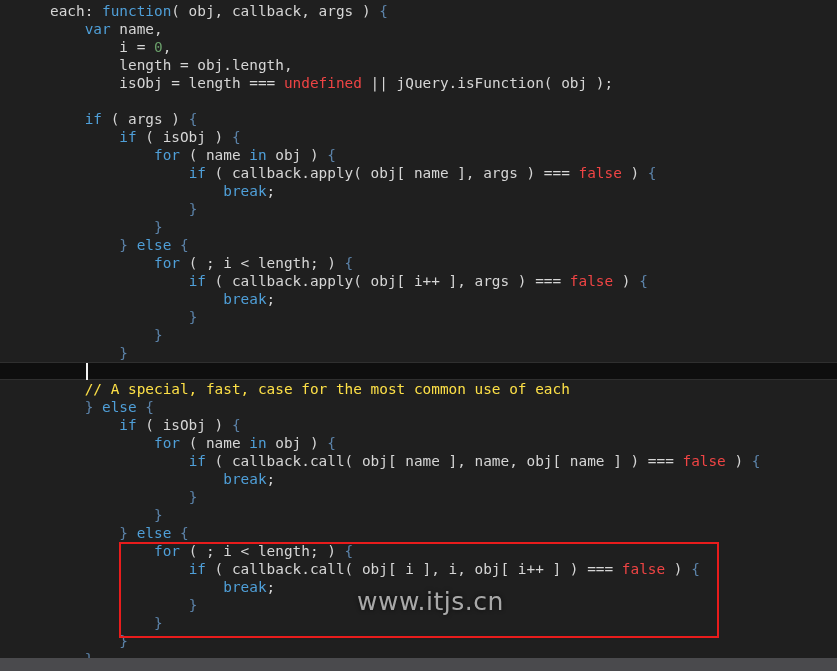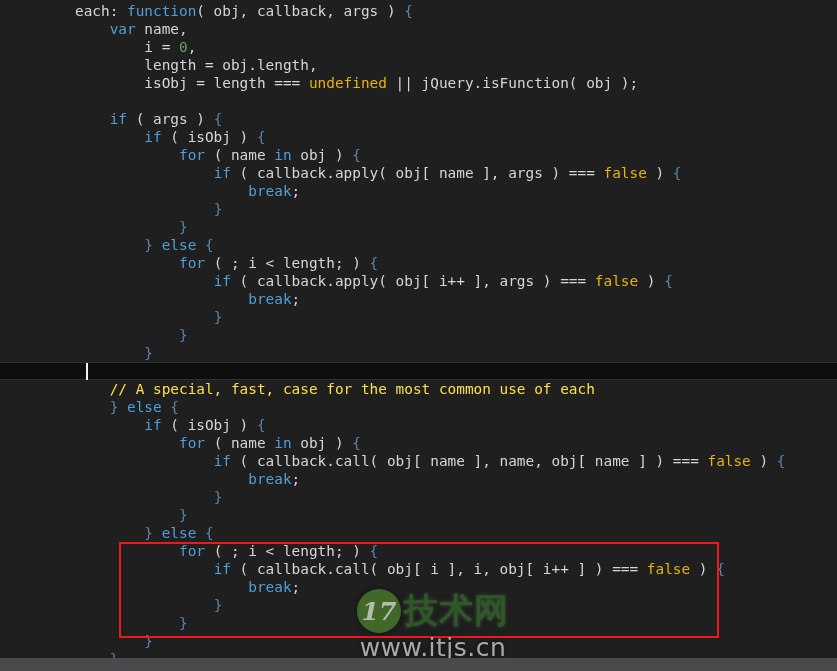--- a/index.html
+++ b/index.html
@@ -33,28 +33,28 @@
     white-space: pre;
     font-family: "DejaVu Sans Mono", "Liberation Mono", monospace;
     font-size: 14.4px;
     line-height: 18px;
     letter-spacing: 0px;
     color: #d6d6d6;
   }
   .ln {
     height: 18px;
     line-height: 18px;
-    padding-left: 75px;
+    padding-left: 50px;
     white-space: pre;
   }
 
   
   .kw   { color: #4f9fd8; }      
   .pun  { color: #5b82a8; }      
-  .lit  { color: #eab308; }      
+  .lit  { color: #ef4444; }      
   .num  { color: #6a9f6a; }      
   .cmt  { color: #fde047; }      
   .pln  { color: #d6d6d6; }      
 
   
   #current-line {
     position: absolute;
     left: 0;
     width: 837px;
     height: 18px;
@@ -146,22 +146,18 @@
 
   <div id="current-line" style="top: 362px; height: 18px; background: rgb(14, 14, 14);"></div>
 
   <div id="code" style="font-size: 14.4px; line-height: 18px; color: rgb(214, 214, 214); padding-top: 2px;"><div class="ln"><span class="pln">each</span><span class="pln">: </span><span class="kw">function</span><span class="pln">( obj, callback, args ) </span><span class="pun">{</span></div><div class="ln"><span class="pln">    </span><span class="kw">var</span><span class="pln"> name,</span></div><div class="ln"><span class="pln">        i = </span><span class="num">0</span><span class="pln">,</span></div><div class="ln"><span class="pln">        length = obj.length,</span></div><div class="ln"><span class="pln">        isObj = length === </span><span class="lit">undefined</span><span class="pln"> || jQuery.isFunction( obj );</span></div><div class="ln">&nbsp;</div><div class="ln"><span class="pln">    </span><span class="kw">if</span><span class="pln"> ( args ) </span><span class="pun">{</span></div><div class="ln"><span class="pln">        </span><span class="kw">if</span><span class="pln"> ( isObj ) </span><span class="pun">{</span></div><div class="ln"><span class="pln">            </span><span class="kw">for</span><span class="pln"> ( name </span><span class="kw">in</span><span class="pln"> obj ) </span><span class="pun">{</span></div><div class="ln"><span class="pln">                </span><span class="kw">if</span><span class="pln"> ( callback.apply( obj[ name ], args ) === </span><span class="lit">false</span><span class="pln"> ) </span><span class="pun">{</span></div><div class="ln"><span class="pln">                    </span><span class="kw">break</span><span class="pln">;</span></div><div class="ln"><span class="pln">                </span><span class="pun">}</span></div><div class="ln"><span class="pln">            </span><span class="pun">}</span></div><div class="ln"><span class="pln">        </span><span class="pun">}</span><span class="pln"> </span><span class="kw">else</span><span class="pln"> </span><span class="pun">{</span></div><div class="ln"><span class="pln">            </span><span class="kw">for</span><span class="pln"> ( ; i &lt; length; ) </span><span class="pun">{</span></div><div class="ln"><span class="pln">                </span><span class="kw">if</span><span class="pln"> ( callback.apply( obj[ i++ ], args ) === </span><span class="lit">false</span><span class="pln"> ) </span><span class="pun">{</span></div><div class="ln"><span class="pln">                    </span><span class="kw">break</span><span class="pln">;</span></div><div class="ln"><span class="pln">                </span><span class="pun">}</span></div><div class="ln"><span class="pln">            </span><span class="pun">}</span></div><div class="ln"><span class="pln">        </span><span class="pun">}</span></div><div class="ln">&nbsp;</div><div class="ln"><span class="pln">    </span><span class="cmt">// A special, fast, case for the most common use of each</span></div><div class="ln"><span class="pln">    </span><span class="pun">}</span><span class="pln"> </span><span class="kw">else</span><span class="pln"> </span><span class="pun">{</span></div><div class="ln"><span class="pln">        </span><span class="kw">if</span><span class="pln"> ( isObj ) </span><span class="pun">{</span></div><div class="ln"><span class="pln">            </span><span class="kw">for</span><span class="pln"> ( name </span><span class="kw">in</span><span class="pln"> obj ) </span><span class="pun">{</span></div><div class="ln"><span class="pln">                </span><span class="kw">if</span><span class="pln"> ( callback.call( obj[ name ], name, obj[ name ] ) === </span><span class="lit">false</span><span class="pln"> ) </span><span class="pun">{</span></div><div class="ln"><span class="pln">                    </span><span class="kw">break</span><span class="pln">;</span></div><div class="ln"><span class="pln">                </span><span class="pun">}</span></div><div class="ln"><span class="pln">            </span><span class="pun">}</span></div><div class="ln"><span class="pln">        </span><span class="pun">}</span><span class="pln"> </span><span class="kw">else</span><span class="pln"> </span><span class="pun">{</span></div><div class="ln"><span class="pln">            </span><span class="kw">for</span><span class="pln"> ( ; i &lt; length; ) </span><span class="pun">{</span></div><div class="ln"><span class="pln">                </span><span class="kw">if</span><span class="pln"> ( callback.call( obj[ i ], i, obj[ i++ ] ) === </span><span class="lit">false</span><span class="pln"> ) </span><span class="pun">{</span></div><div class="ln"><span class="pln">                    </span><span class="kw">break</span><span class="pln">;</span></div><div class="ln"><span class="pln">                </span><span class="pun">}</span></div><div class="ln"><span class="pln">            </span><span class="pun">}</span></div><div class="ln"><span class="pln">        </span><span class="pun">}</span></div><div class="ln"><span class="pln">    </span><span class="pun">}</span></div></div>
 
   <div id="caret" style="left: 86px; top: 363px; background: rgb(242, 242, 242);"></div>
 
   <div id="annotation-box" style="left: 119px; top: 542px; width: 600px; height: 96px; border-color: rgb(232, 28, 28); border-width: 2px;"></div>
 
   <div id="watermark" style="left: 357px; top: 588px;">
-    <div id="wm-row">
-      <div id="wm-logo">17</div>
-      <div id="wm-cn">技术网</div>
-    </div>
     <div id="wm-url">www.itjs.cn</div>
   </div>
 
   <div id="bottom-bar" style="background: rgb(74, 74, 77); height: 13px;"></div>
 
 </div>
 
 </body></html>

